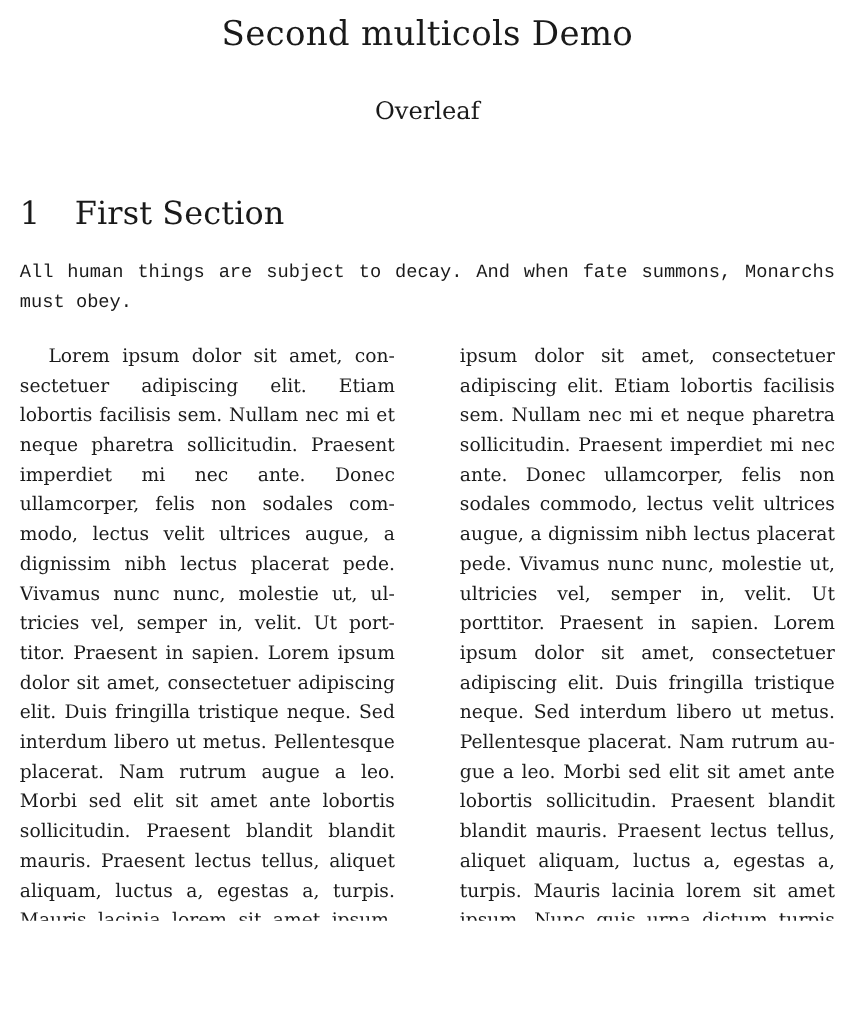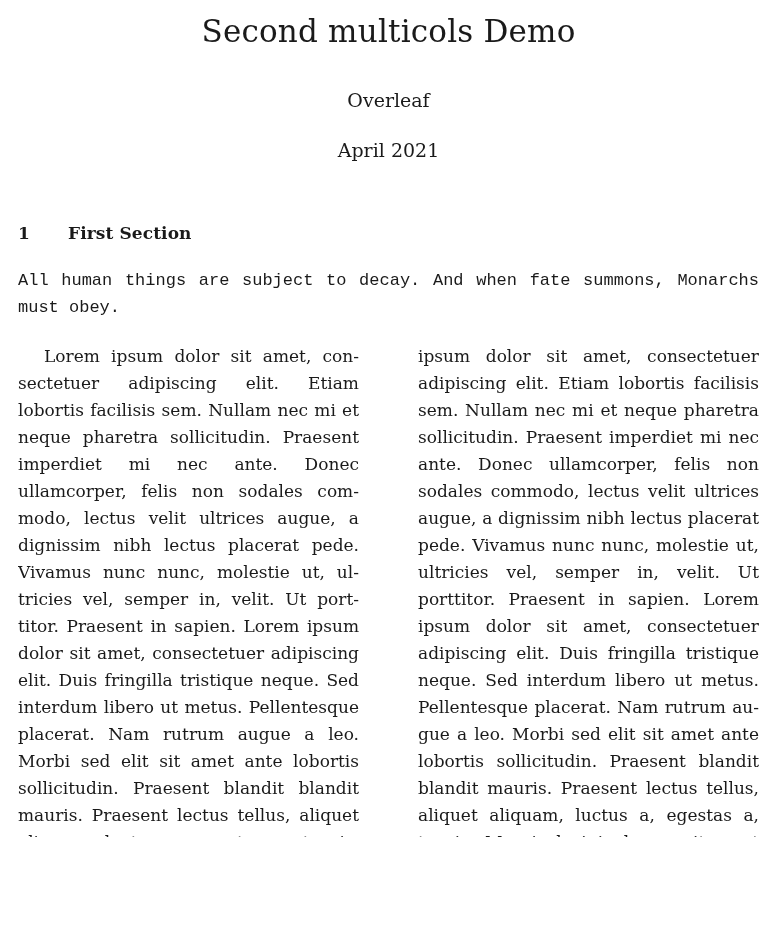--- a/index.html
+++ b/index.html
@@ -30,38 +30,38 @@
   .doc-title {
     font-size: 31px;
     font-weight: 400;
     letter-spacing: 0.2px;
     margin: 0;
     padding-top: 12px;
     line-height: 1.25;
     color: #1a1a1a;
   }
   .doc-author {
-    font-size: 19px;
+    font-size: 22px;
     margin: 0;
     padding-top: 38px;
     line-height: 1.2;
   }
   .doc-date {
     font-size: 19px;
     margin: 0;
     padding-top: 27px;
     line-height: 1.2;
   }
 
   
   .section-heading {
     margin: 0;
     padding-top: 62px;
-    font-size: 17px;
-    font-weight: 700;
+    font-size: 29px;
+    font-weight: 400;
     line-height: 1.2;
     letter-spacing: 0.1px;
   }
   .section-number {
     display: inline-block;
     min-width: 50px;
   }
 
   
   .intro-paragraph {
@@ -105,21 +105,20 @@
   }
 </style>
 </head>
 <body>
 
 <div class="page">
 
   <div class="title-block">
     <h1 class="doc-title">Second multicols Demo</h1>
     <p class="doc-author">Overleaf</p>
-    <p class="doc-date">April 2021</p>
   </div>
 
   <h2 class="section-heading">
     <span class="section-number">1</span><span>First Section</span>
   </h2>
 
   <p class="intro-paragraph">All human things are subject to decay. And when fate summons, Monarchs must obey.</p>
 
   <div class="columns">
     <div class="column column-left">

